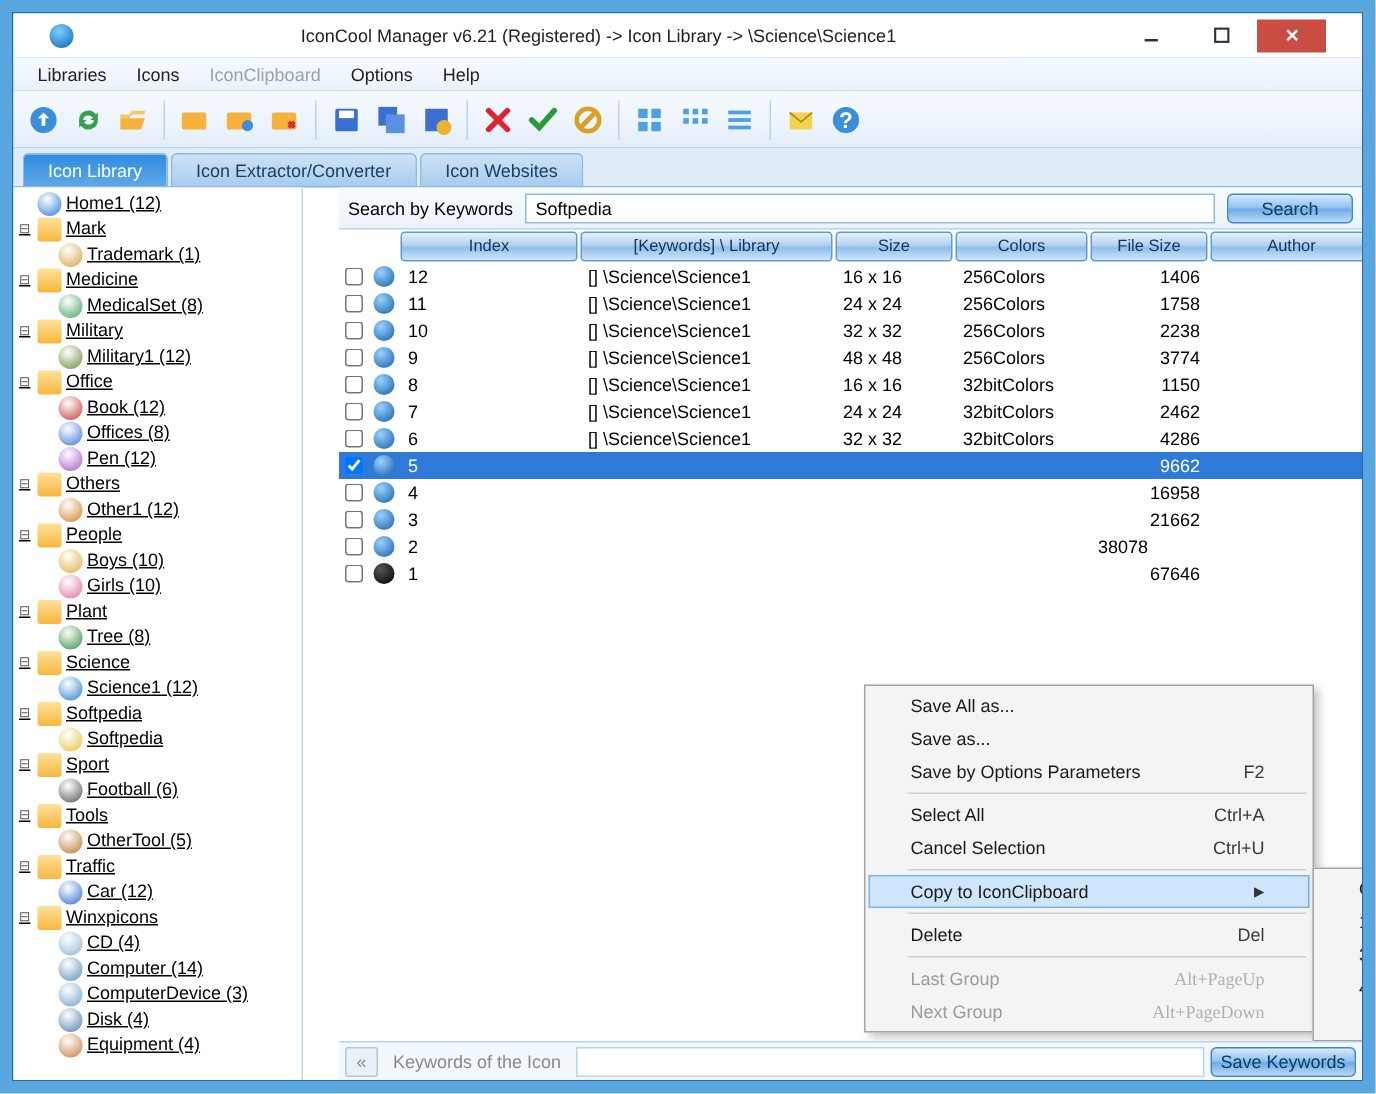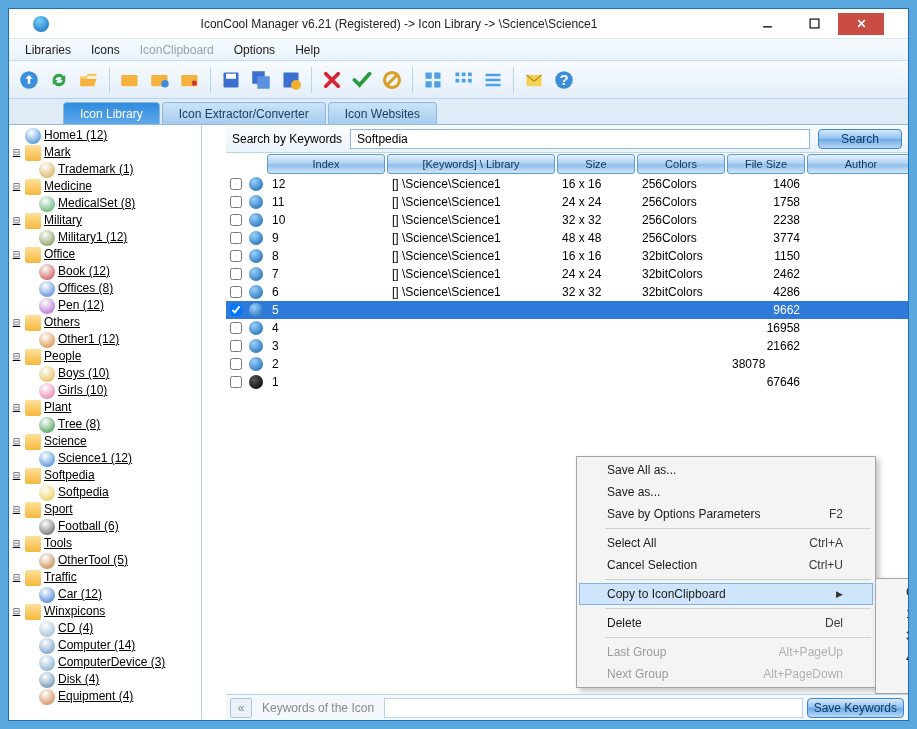--- a/index.html
+++ b/index.html
@@ -20,21 +20,21 @@
 .menubar span.disabled { color: #9aa3ab; }
 
 
 .toolbar { height: 38px; background: linear-gradient(#f7fbff,#e4eef9); border-bottom: 1px solid #b7d4ee; display: flex; align-items: center; padding: 0 6px; gap: 2px; }
 .tb-btn { width: 28px; height: 28px; display: flex; align-items: center; justify-content: center; border-radius: 3px; }
 .tb-sep { width: 1px; height: 26px; background: #b7d4ee; margin: 0 4px; }
 
 
 .tabbar { height: 26px; background: #dfecf8; border-bottom: 1px solid #8ebae1; display: flex; align-items: flex-end; padding: 0 6px; gap: 2px; }
 .tab { height: 22px; padding: 0 16px; display: flex; align-items: center; border-radius: 4px 4px 0 0; background: linear-gradient(#cde3f7,#a7ccee); border: 1px solid #8ebae1; border-bottom: none; color: #1a3f63; cursor: default; }
-.tab.active { background: linear-gradient(#2f8be0, #5fa8e8); color: #fff; margin-left: 48px; }
+.tab.active { background: linear-gradient(#2f8be0, #5fa8e8); color: #fff; }
 
 
 .main { flex: 1; display: flex; min-height: 0; }
 
 
 .tree { width: 193px; border-right: 1px solid #b7d4ee; overflow: auto; background: #fff; padding: 2px 0; }
 .tree ul { list-style: none; padding-left: 14px; }
 .tree > ul { padding-left: 2px; text-decoration: underline; }
 .tree li { white-space: nowrap; line-height: 17px; display: flex; align-items: center; gap: 3px; }
 .tree li > ul { width: 100%; }
@@ -70,21 +70,21 @@
 
 
 .status { height: 22px; border-top: 1px solid #b7d4ee; display: flex; align-items: center; background: #f5f9fd; }
 .status .sc { padding: 0 10px; border-right: 1px solid #cfe0f0; height: 100%; display: flex; align-items: center; color: #2a2a2a; }
 
 
 .ctx { position: absolute; background: #f4f4f4; border: 1px solid #a5a5a5; box-shadow: 3px 3px 6px rgba(0,0,0,.25); padding: 2px; }
 .ctx .mitem { height: 22px; display: flex; align-items: center; padding: 0 30px 0 28px; color: #1a1a1a; white-space: nowrap; cursor: default; }
 .ctx .mitem.disabled { color: #9a9a9a; }
 .ctx .mitem .sc { margin-left: auto; padding-left: 30px; color: #3a3a3a; }
-.ctx .mitem.disabled .sc { color: #b0b0b0; }
+.ctx .mitem.disabled .sc { color: #b0b0b0; font-family: Liberation Serif, serif; }
 .ctx .mitem.hl { background: #cfe5fb; border: 1px solid #7bb4ea; padding: 0 29px 0 27px; height: 22px; }
 .ctx .mitem .arrow { margin-left: auto; padding-left: 30px; font-size: 9px; color: #333; }
 .ctx hr { border: none; border-top: 1px solid #cfcfcf; margin: 3px 2px 3px 26px; }
 .ctx1 { left: 350px; top: 303px; width: 300px; }
 .ctx2 { left: 649px; top: 425px; width: 220px; }
 </style>
 </head>
 <body>
 
 <div class="window">

